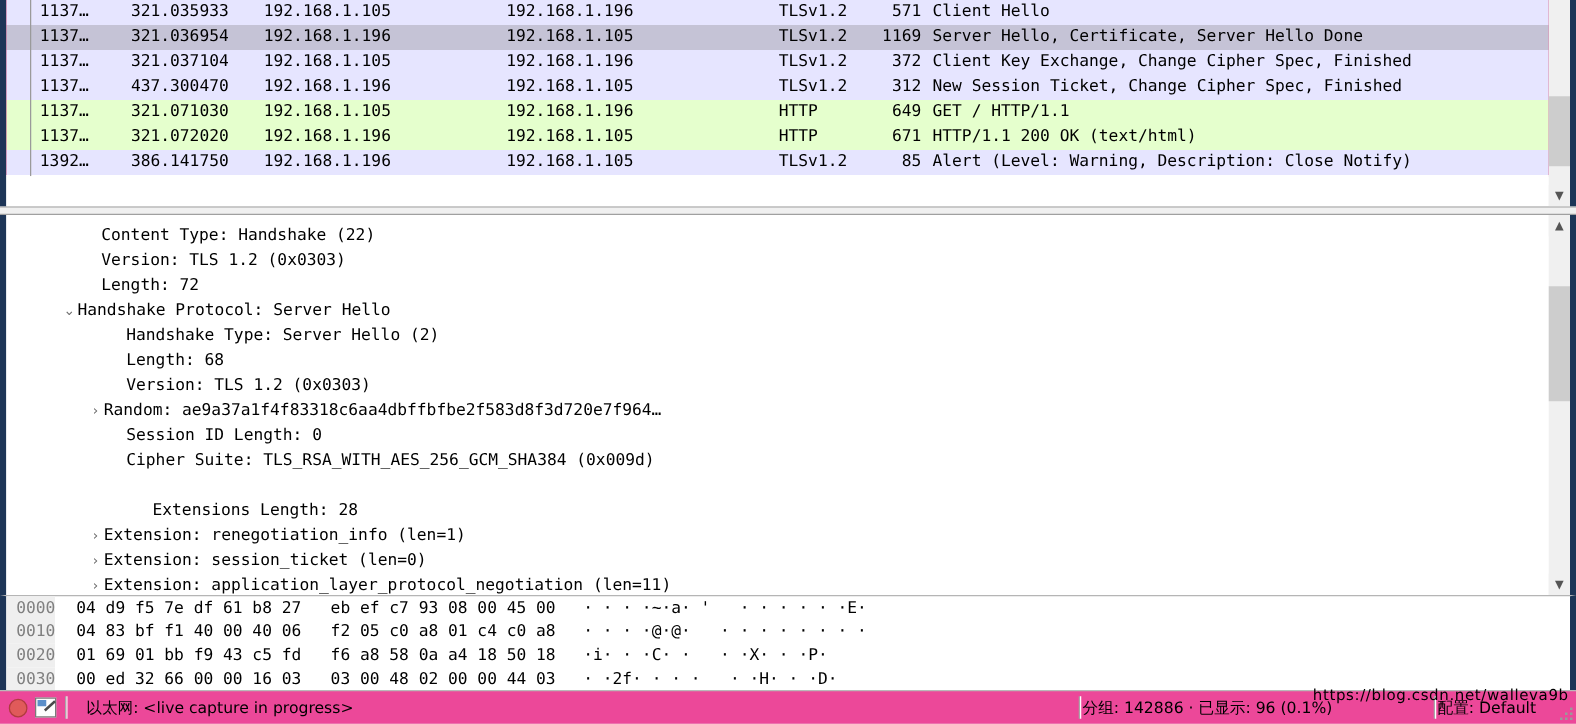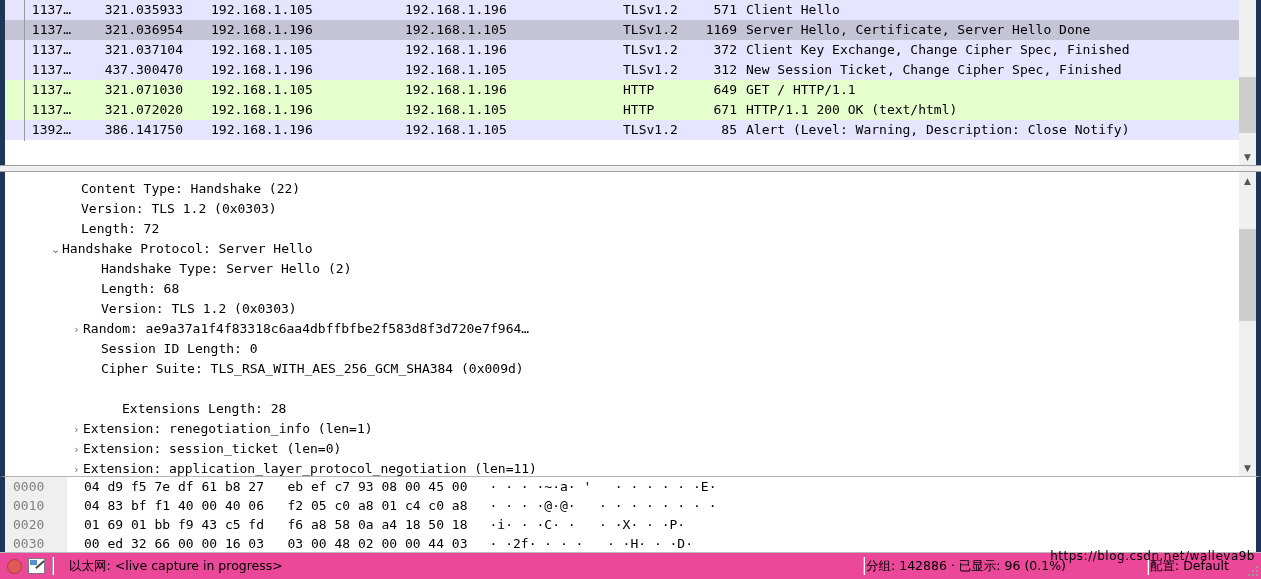--- a/index.html
+++ b/index.html
@@ -188,21 +188,21 @@
   }
   .hexrow {
     height: 19px;
     line-height: 19px;
     white-space: pre;
     font-family: "DejaVu Sans Mono", monospace;
     font-size: 13px;
     display: flex;
   }
   .hex-off {
-    width: 62px;
+    width: 39px;
     padding-left: 8px;
     box-sizing: border-box;
     color: #808080;
     background: #efefef;
   }
   .hex-bytes {
     padding-left: 17px;
     letter-spacing: 0px;
     color: #000;
   }

